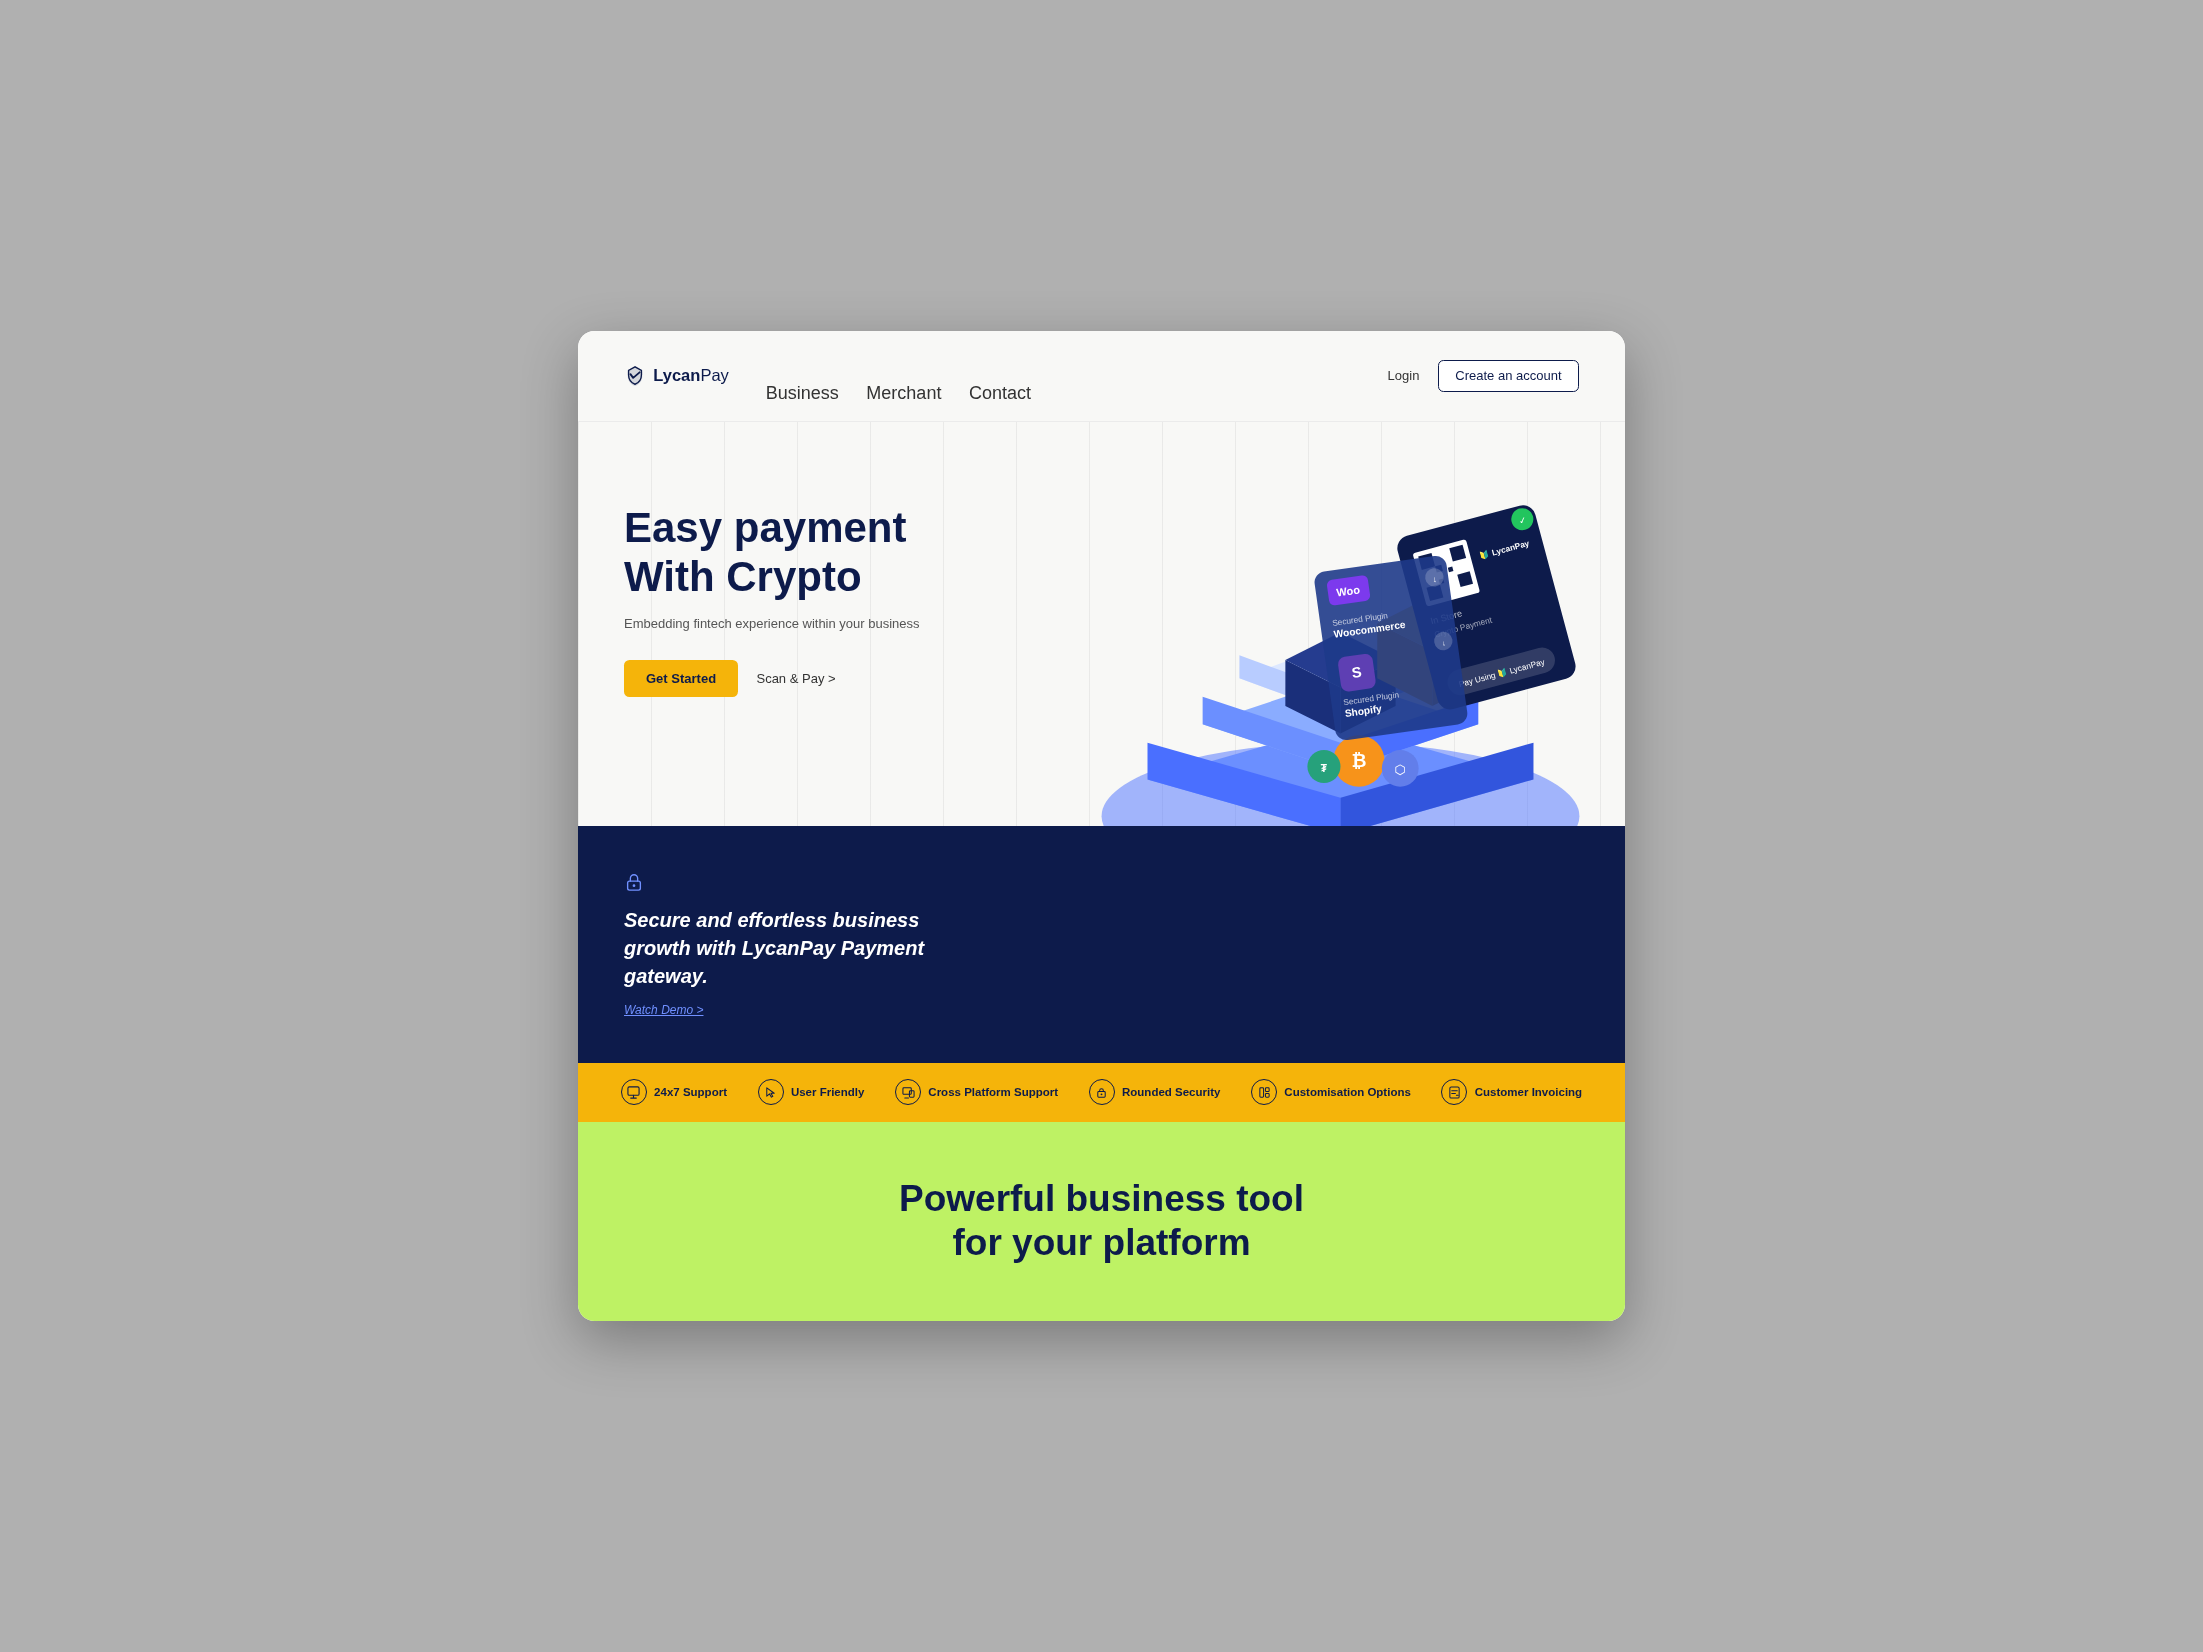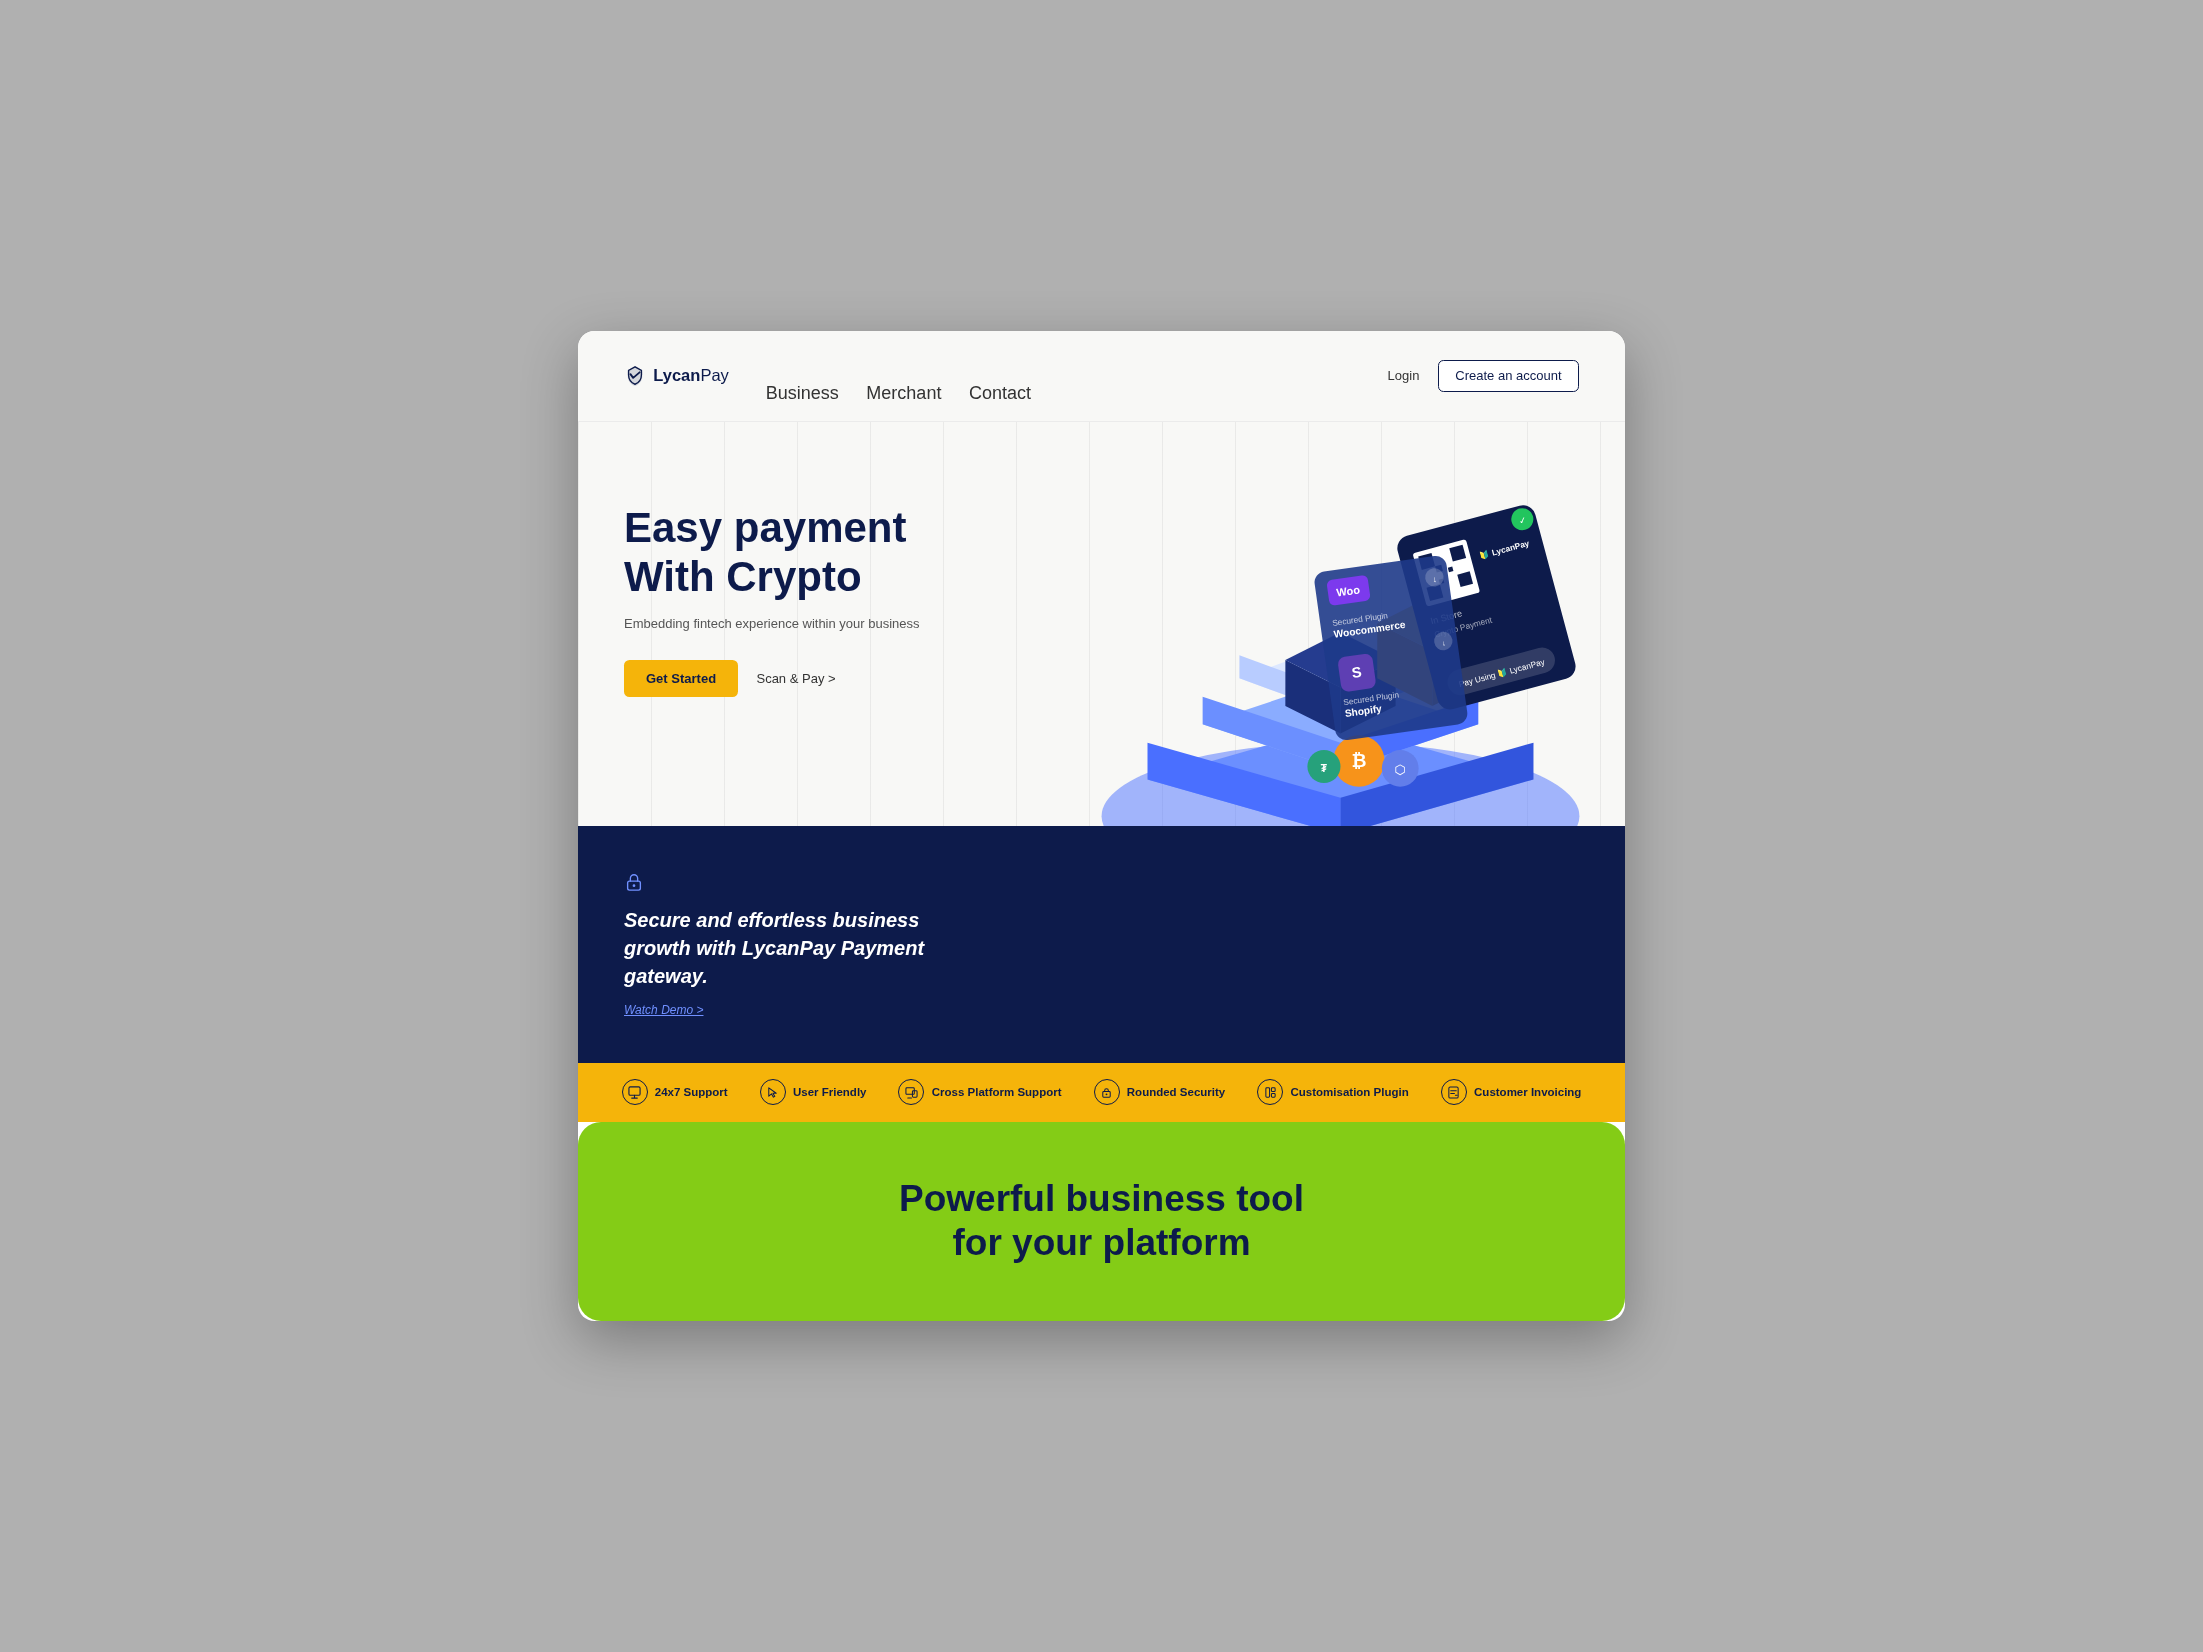--- a/index.html
+++ b/index.html
@@ -231,24 +231,23 @@
       border: 1.4px solid #0d1b4b;
       border-radius: 50%;
       display: flex;
       align-items: center;
       justify-content: center;
       flex-shrink: 0;
     }
 
     
     .bottom-section {
-      background: #84cc16;
+      background: #bef264;
       padding: 55px 40px 37px;
       text-align: center;
-      border-radius: 23px;
     }
 
     .bottom-title {
       font-size: 37px;
       font-weight: 800;
       color: #0d1b4b;
       line-height: 1.2;
       margin-bottom: 18.4px;
     }
 
@@ -444,21 +443,21 @@
     </div>
 
     <div class="feature-item">
       <div class="feature-icon-circle">
         <svg width="13" height="13" viewBox="0 0 14 14">
           <rect x="2" y="2" width="4" height="10" rx="1" stroke="#0d1b4b" stroke-width="1.1" fill="none"></rect>
           <rect x="8" y="2" width="4" height="4" rx="1" stroke="#0d1b4b" stroke-width="1.1" fill="none"></rect>
           <rect x="8" y="8" width="4" height="4" rx="1" stroke="#0d1b4b" stroke-width="1.1" fill="none"></rect>
         </svg>
       </div>
-      <span>Customisation Plugin</span>
+      <span>Customisation Options</span>
     </div>
 
     <div class="feature-item">
       <div class="feature-icon-circle">
         <svg width="13" height="13" viewBox="0 0 14 14">
           <rect x="2" y="1" width="10" height="12" rx="1.5" stroke="#0d1b4b" stroke-width="1.1" fill="none"></rect>
           <path d="M4 5 L10 5 M4 8 L8 8" stroke="#0d1b4b" stroke-width="1.1" stroke-linecap="round"></path>
           <path d="M9 10 L11 10" stroke="#0d1b4b" stroke-width="1.1" stroke-linecap="round"></path>
         </svg>
       </div>

